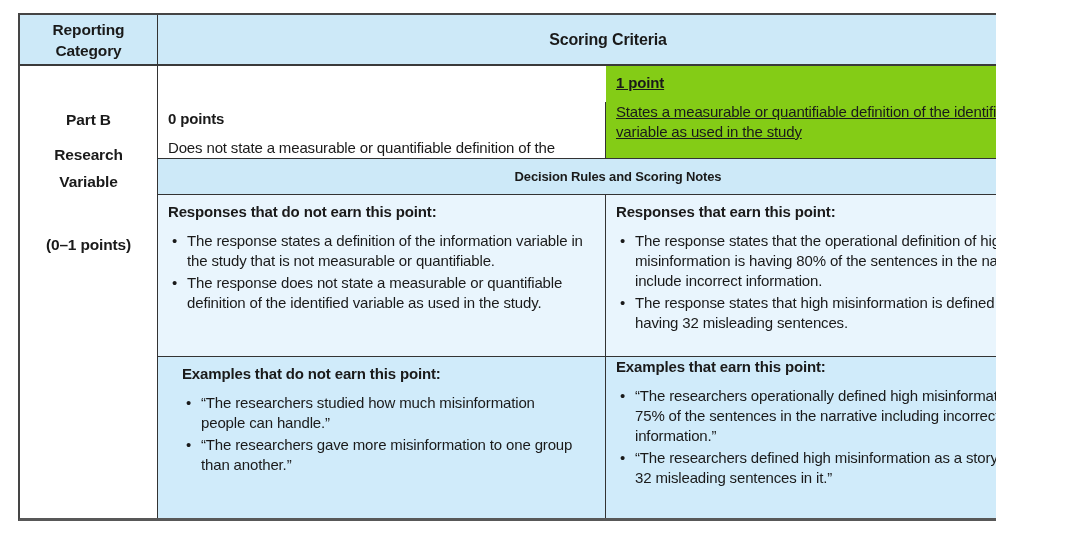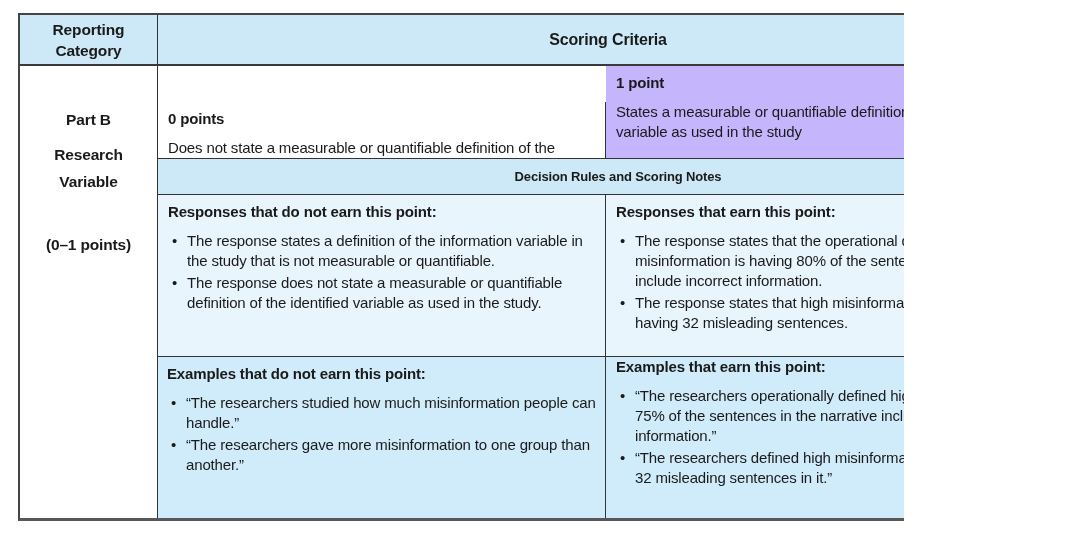--- a/index.html
+++ b/index.html
@@ -4,21 +4,21 @@
 <style>
   html, body {
     margin: 0;
     padding: 0;
     background: #ffffff;
     font-family: "Liberation Sans", sans-serif;
     color: #1a1a1a;
   }
   .page {
     position: relative;
-    width: 904px;
+    width: 996px;
     height: 534px;
     background: #ffffff;
     overflow: hidden;
   }
   .rubric {
     position: absolute;
     left: 18px;
     top: 13px;
     width: 1042px;
     height: 508px;
@@ -61,31 +61,31 @@
   .c-left {
     grid-column: 1; grid-row: 2 / 6;
     background: #ffffff;
     text-align: center;
   }
   .c-left .part  { margin-top: 44px; font-weight: bold; font-size: 15.5px; }
   .c-left .cat   { margin-top: 11px; font-weight: bold; font-size: 15.5px; line-height: 27px; white-space: pre-line; }
   .c-left .pts   { margin-top: 40px; font-weight: bold; font-size: 15.5px; }
 
   .c-p0 { grid-column: 2; grid-row: 2; background: #ffffff; padding: 7px 10px; margin-top: 36px; }
-  .c-p1 { grid-column: 3; grid-row: 2; background: #c4b5fd; padding: 7px 10px; }
+  .c-p1 { grid-column: 3; grid-row: 2; background: #84cc16; padding: 7px 10px; text-decoration: underline; }
 
   .c-decision {
     grid-column: 2 / 4; grid-row: 3;
     display: flex; align-items: center; justify-content: center;
     font-weight: bold; font-size: 13px; padding-left: 20px;
   }
 
   .c-resp0 { grid-column: 2; grid-row: 4; padding: 7px 10px; }
   .c-resp1 { grid-column: 3; grid-row: 4; padding: 7px 10px; }
-  .c-ex0   { grid-column: 2; grid-row: 5; padding: 7px 9px; }
+  .c-ex0   { grid-column: 2; grid-row: 5; padding: 7px 24px; }
   .c-ex1   { grid-column: 3; grid-row: 5; padding: 0 10px; }
 
   .cell-title { font-weight: bold; margin: 0 0 9px 0; }
   .cell-text  { margin: 0; }
 
   ul.bullets {
     margin: 0; padding: 0; list-style: none;
   }
   ul.bullets li {
     position: relative;

